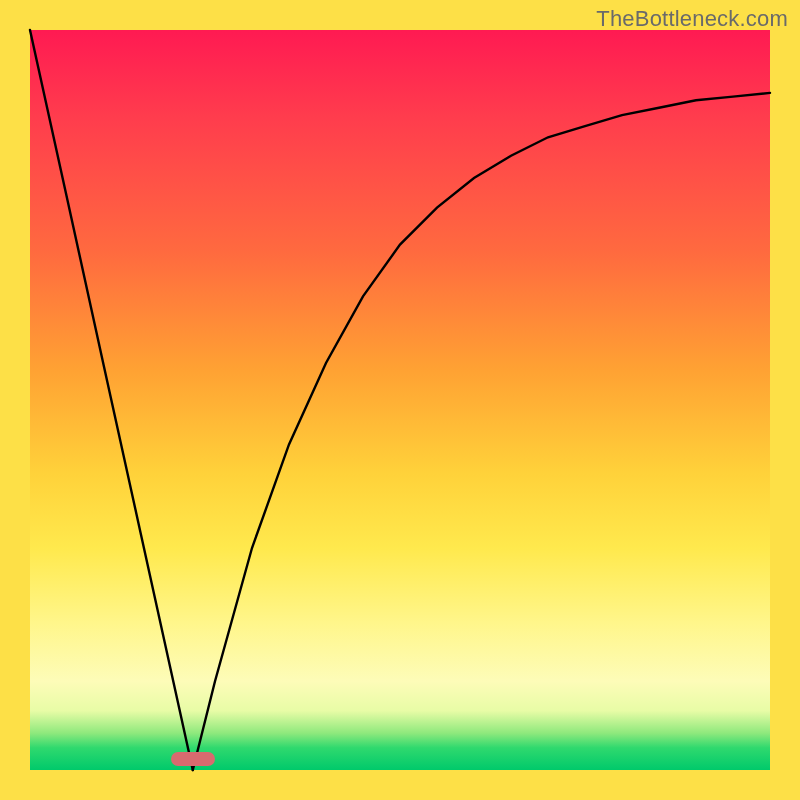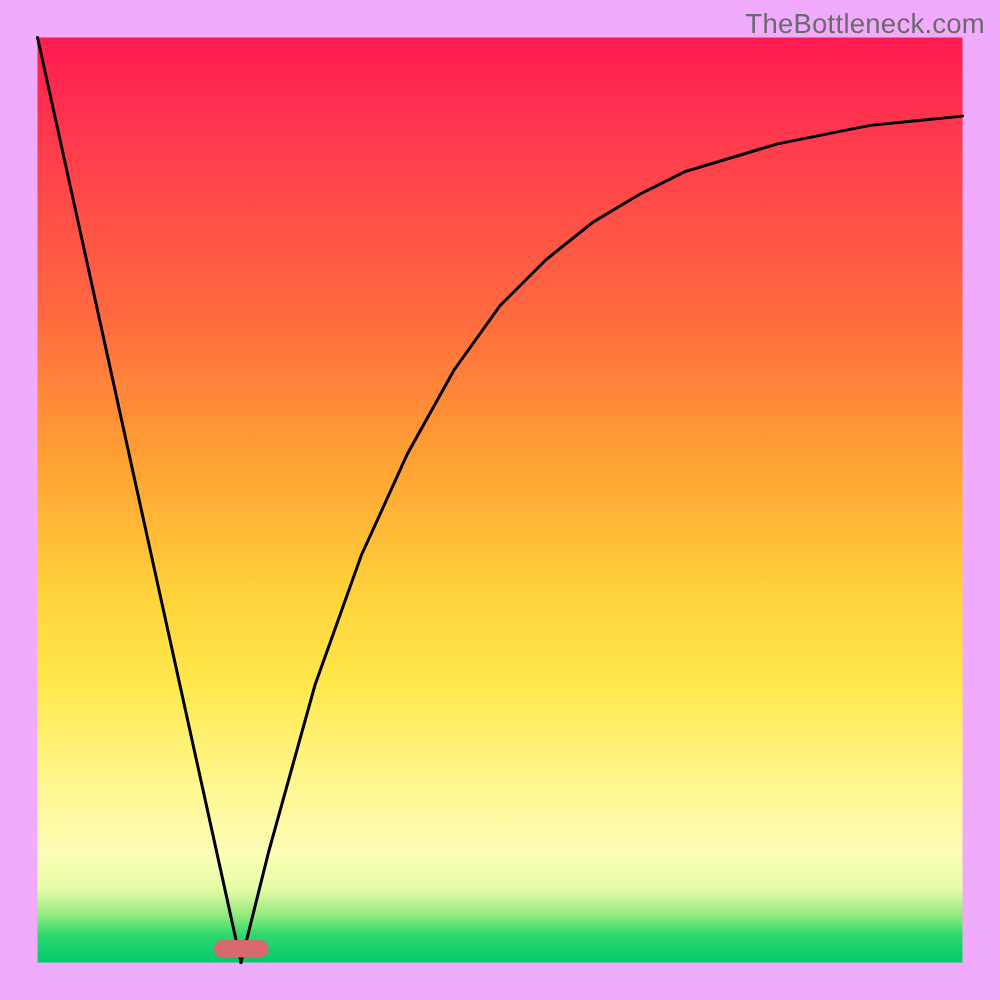--- a/index.html
+++ b/index.html
@@ -8,21 +8,21 @@
     width: 800px;
     height: 800px;
     overflow: hidden;
     background: #000;
     font-family: Arial, Helvetica, sans-serif;
   }
   .frame {
     position: relative;
     width: 800px;
     height: 800px;
-    background: #f0abfc;
+    background: #fde047;
   }
   .plot-area {
     position: absolute;
     left: 30px;
     top: 30px;
     width: 740px;
     height: 740px;
     
     background: linear-gradient(
       to bottom,

